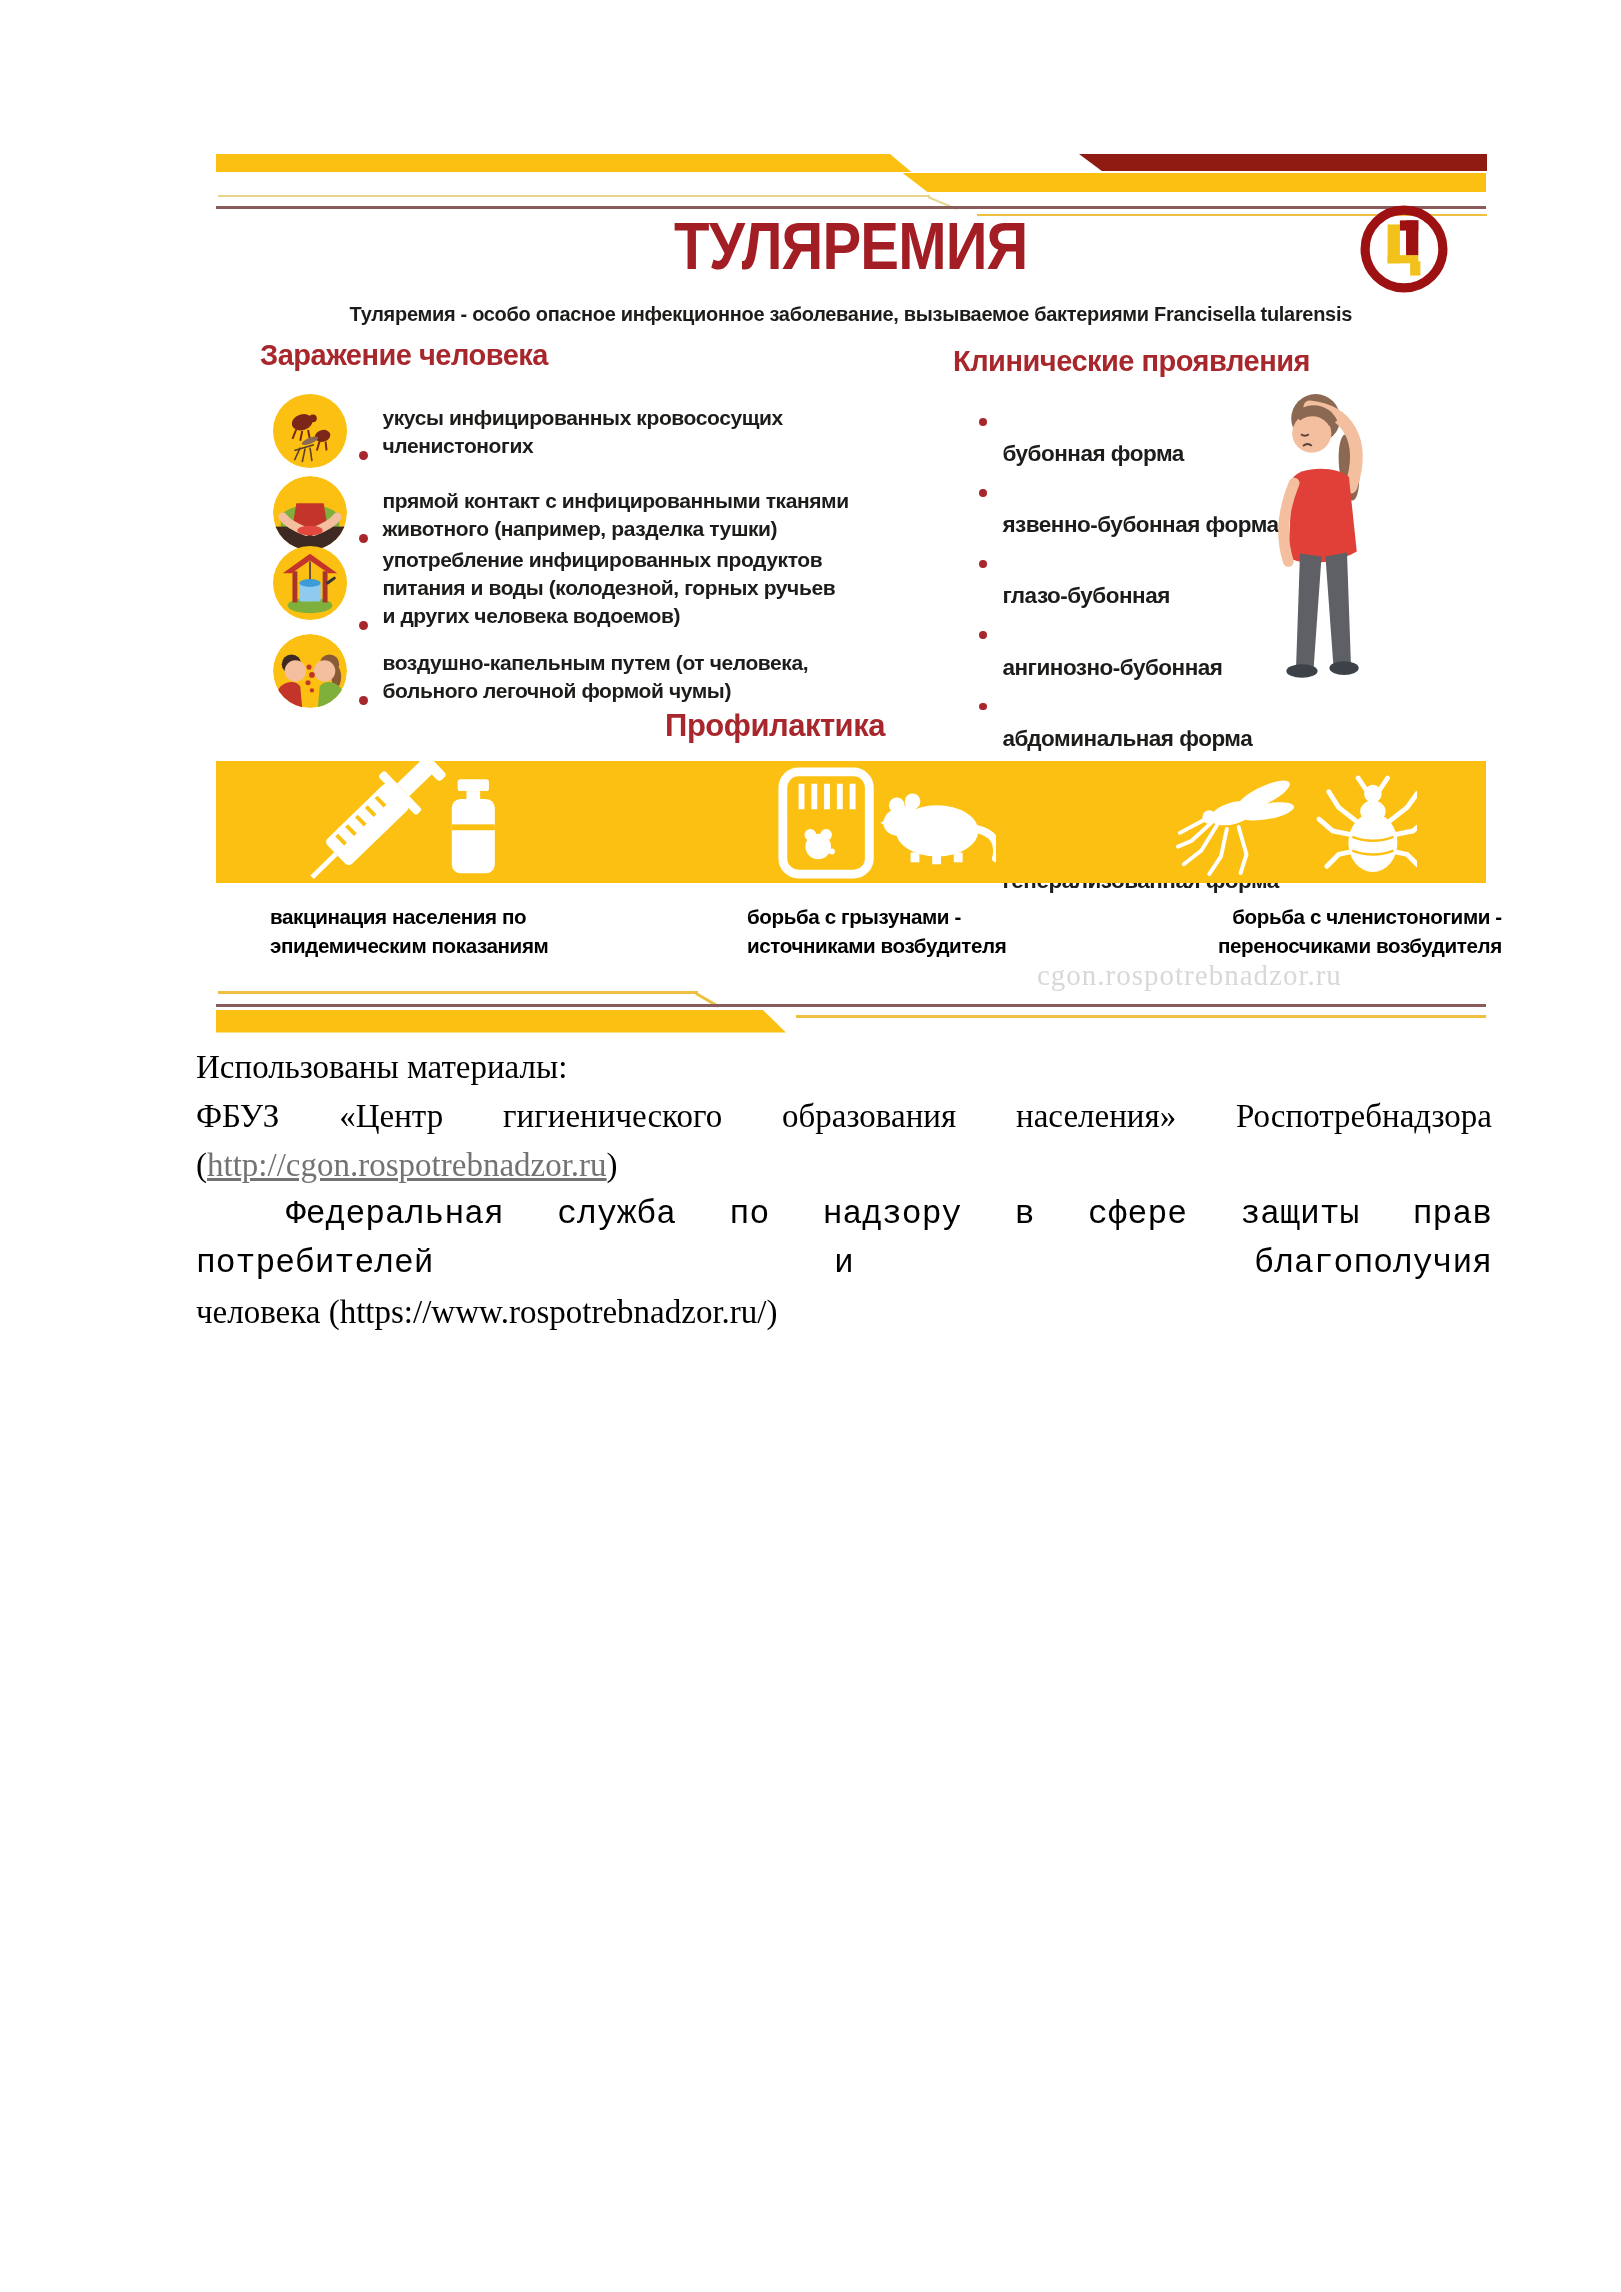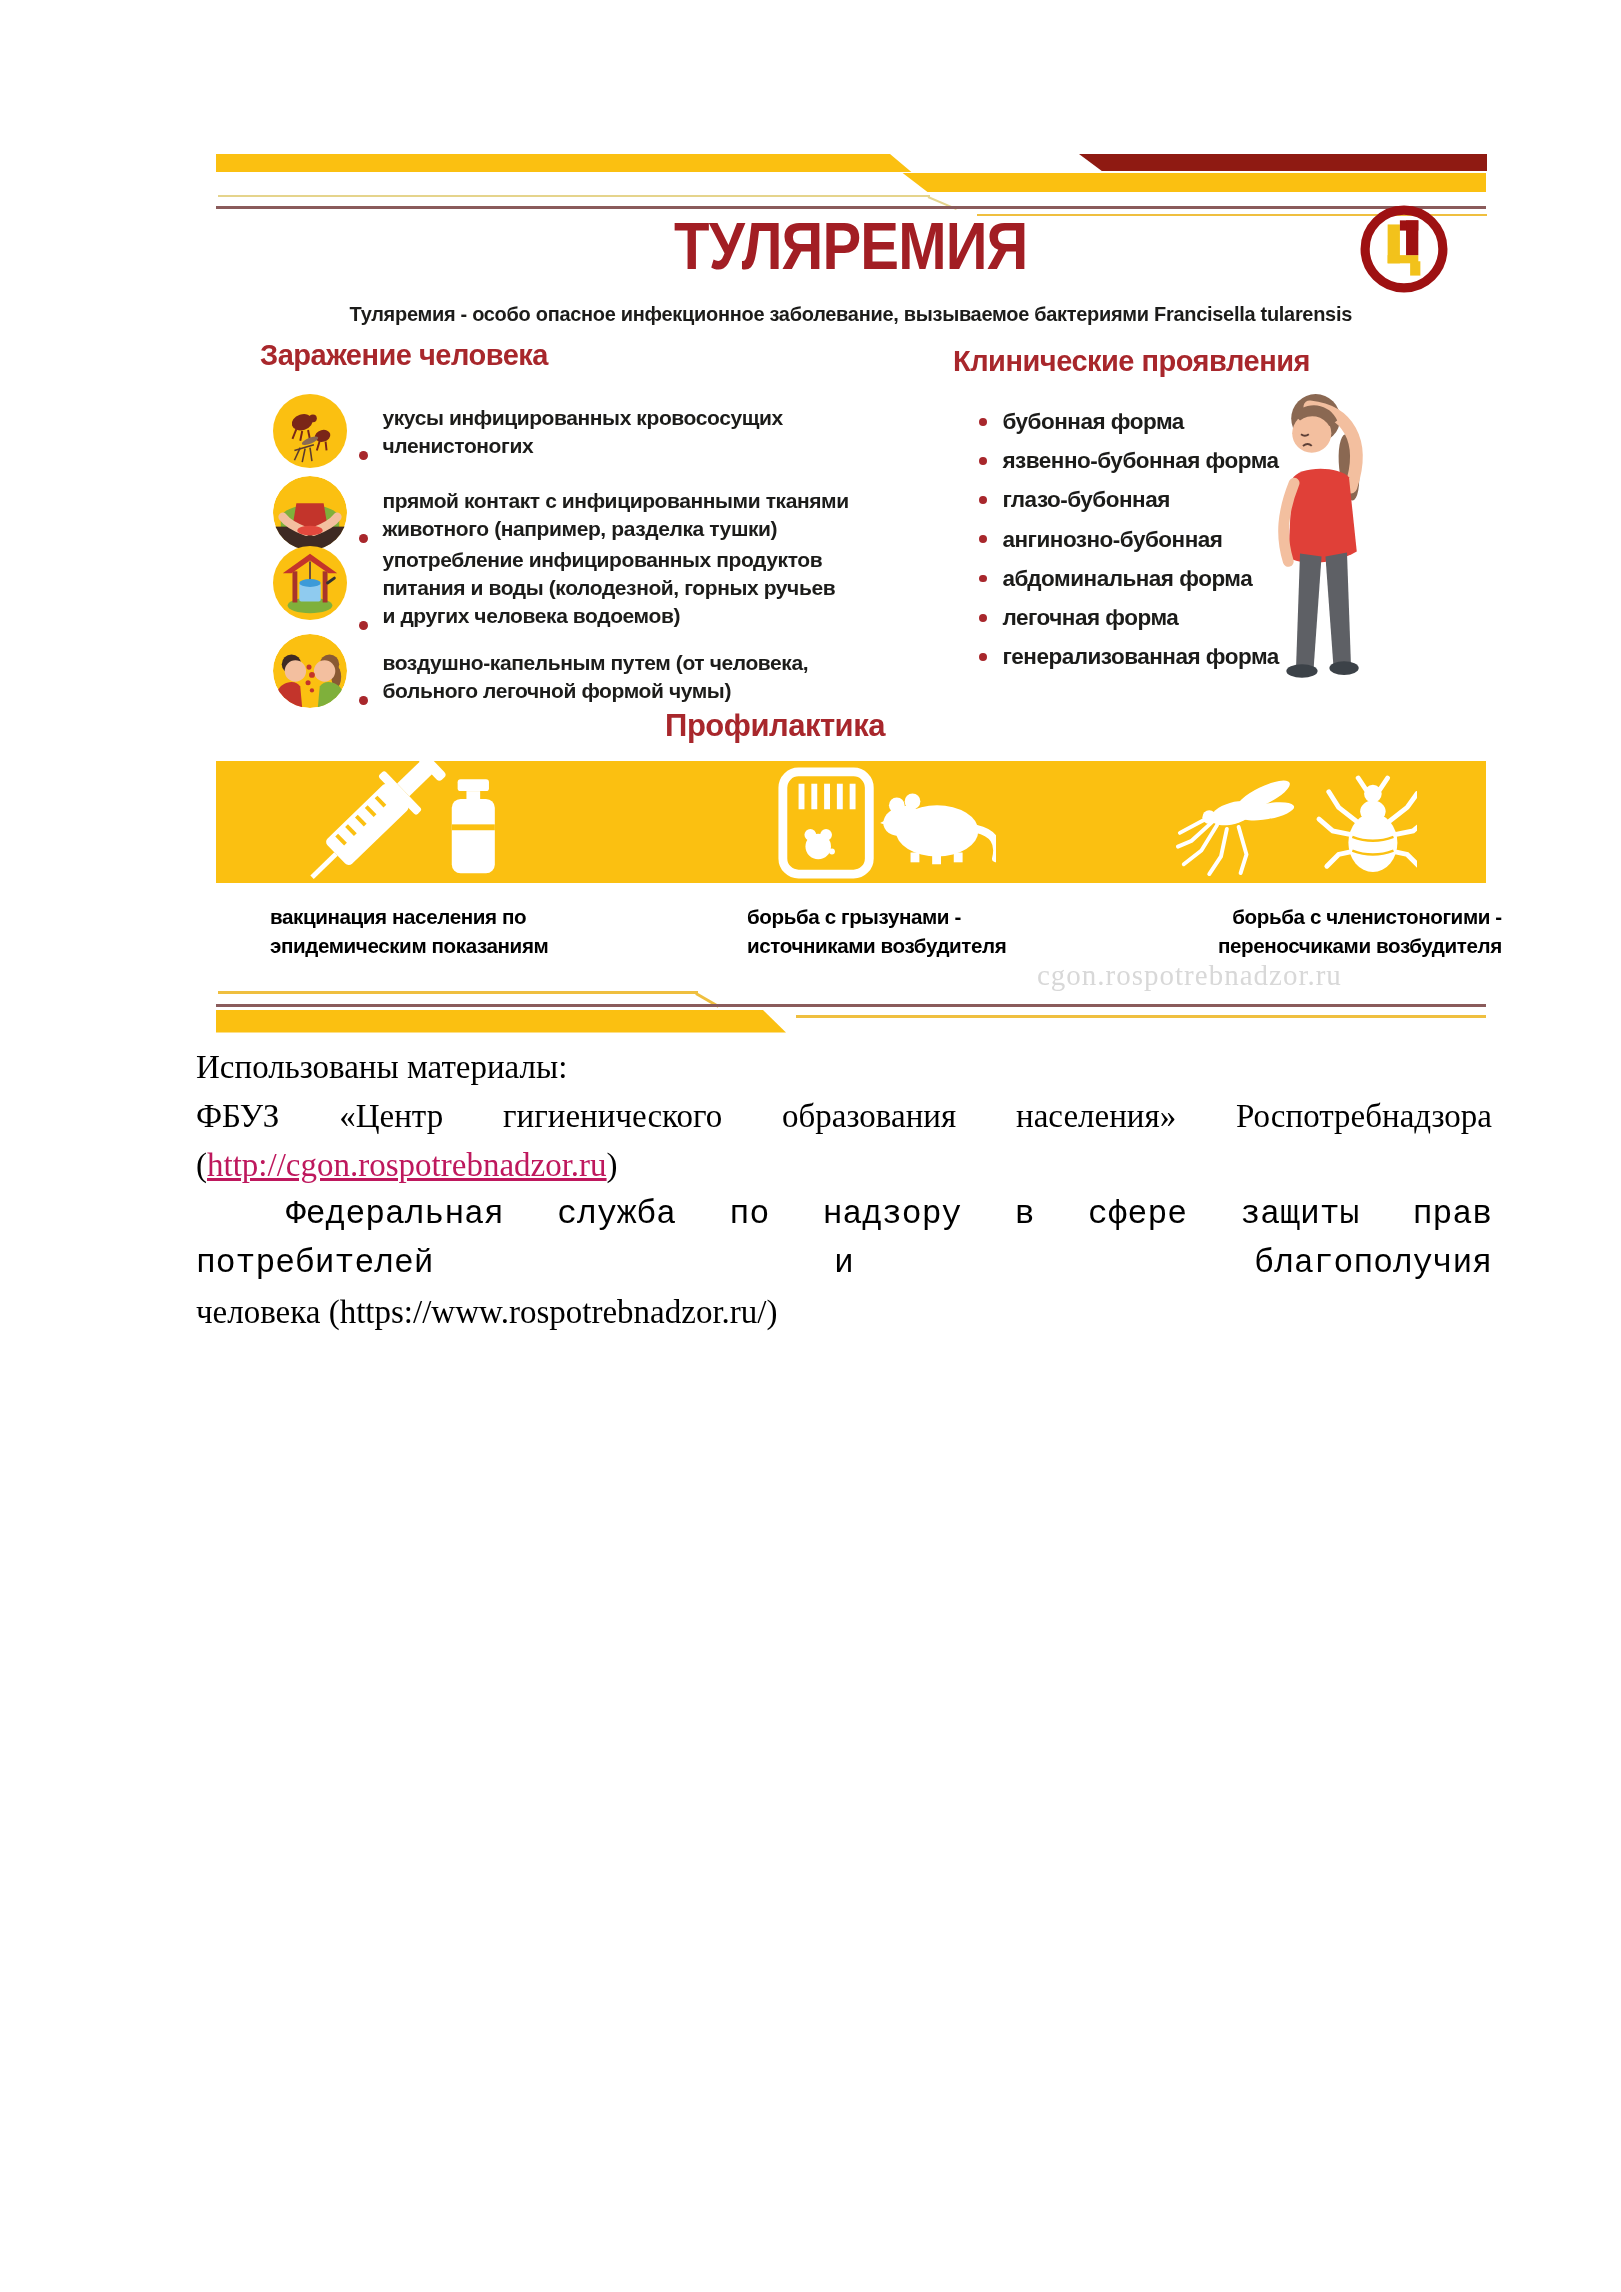--- a/index.html
+++ b/index.html
@@ -30,37 +30,37 @@
   .inf-row { position:absolute; display:flex;align-items:flex-end; }
   .dot { width:8.8px; height:8.8px; border-radius:50%; background:#A8272C; flex:none; margin-right:14.7px; }
   .inf-row .dot { margin-top:9.8px; }
   .inf-text { font-size:21px; line-height:28px; font-weight:bold; color:#1C1C1A;
     letter-spacing:-0.4px; white-space:pre; }
 
   .clin-list { position:absolute; left:763px; top:263px; }
   .clin-row { display:flex; margin-bottom:15.7px; }
   .clin-row .dot { width:7.8px; height:7.8px; margin-top:7.8px; margin-right:15.7px; }
   .clin-text { font-size:22.5px; line-height:23.5px; font-weight:bold; color:#1C1C1A;
-    letter-spacing:-0.5px; white-space:nowrap; }
+    letter-spacing:-0.5px; white-space:nowrap;margin-top:32px; }
 
   .prev-heading { position:absolute; left:412px; top:561px; width:294px; text-align:center;
     font-size:31px; font-weight:bold; color:#A8272C; letter-spacing:-0.5px; }
   .band { position:absolute; left:0; top:614px; width:1270px; height:122px; background:#FBC011; }
   .caption { position:absolute; top:755px; font-size:20.6px; line-height:29px; font-weight:bold;
     color:#000000; letter-spacing:-0.4px; white-space:pre; }
 
   .watermark { position:absolute; left:821px; top:812px; font-family:"Liberation Serif", serif;
     font-size:29px; color:#D8D8D8; letter-spacing:1px; white-space:nowrap; }
 
   
   .src { position:absolute; left:196px; top:1043px; width:1296px;
     font-family:"Liberation Serif", serif; font-size:33px; line-height:49px; color:#000; }
   .just { text-align:justify; text-align-last:justify; }
   .indent { text-indent:90px;font-family:Liberation Mono, monospace; }
-  .lnk { text-decoration:underline; color:#be185d;text-align:center; }
+  .lnk { text-decoration:underline; color:#737373;text-align:center; }
 </style>
 </head>
 <body>
 
 <div class="page">
   <div class="poster">
 
     <div class="bar yellow" style="left:0;top:6.9px;width:696px;height:18.6px;clip-path:polygon(0 0,674px 0,696px 100%,0 100%);"></div>
     <div class="bar darkred" style="left:863px;top:6.9px;width:408px;height:17.6px;clip-path:polygon(0 0,408px 0,408px 100%,23.5px 100%);"></div>
     <div class="bar yellow" style="left:686px;top:25.5px;width:584px;height:19.6px;clip-path:polygon(0 0,584px 0,584px 100%,25.5px 100%);"></div>

